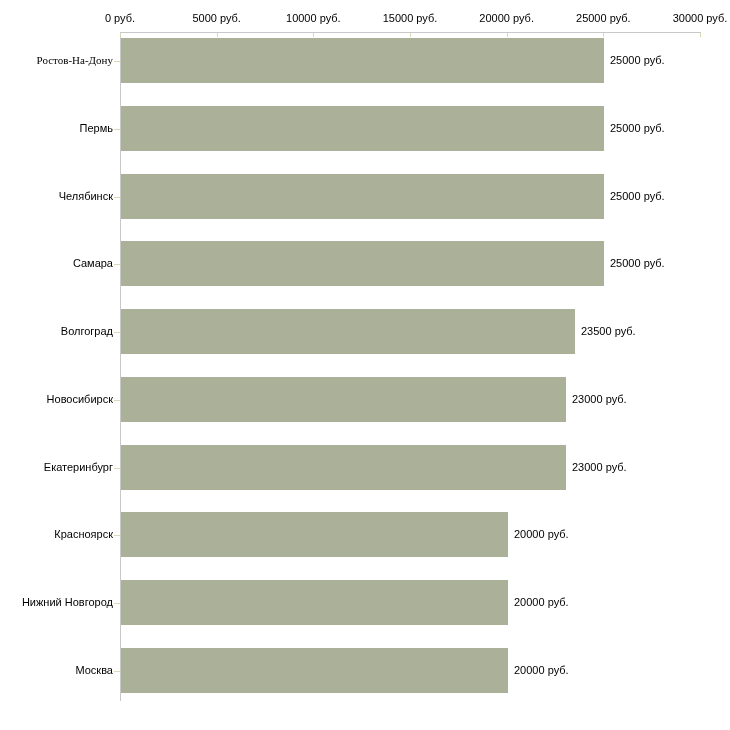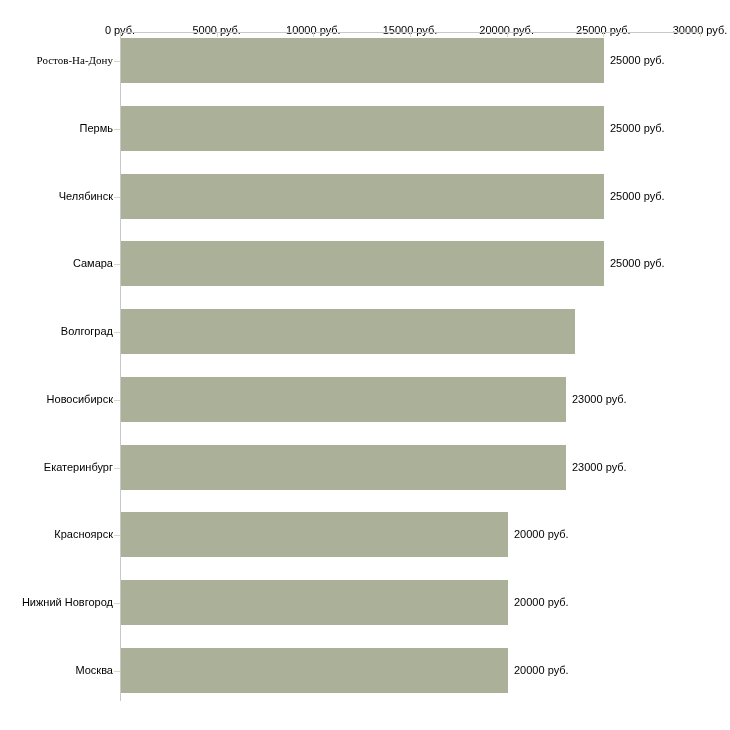--- a/index.html
+++ b/index.html
@@ -18,21 +18,20 @@
     overflow: hidden;
   }
   .x-tick-label {
     position: absolute;
     top: 11px;
     width: 120px;
     height: 14px;
     line-height: 14px;
     text-align: center;
     white-space: nowrap;
-    margin-top: 12px;
   }
   .axis-line-h {
     position: absolute;
     left: 120px;
     top: 32px;
     width: 581px;
     height: 1px;
   }
   .axis-line-v {
     position: absolute;
@@ -129,20 +128,21 @@
       <div class="row" style="top: 241.25px;">
         <div class="cat-label" style="color: rgb(0, 0, 0);">Самара</div>
         <div class="cat-tick" style="top: 23px; background: rgb(216, 219, 182);"></div>
         <div class="bar" style="width: 483px; background: rgb(171, 177, 153);"></div>
         <div class="value-label" style="left: 610px; color: rgb(0, 0, 0);">25000 руб.</div>
       </div>
       <div class="row" style="top: 309px;">
         <div class="cat-label" style="color: rgb(0, 0, 0);">Волгоград</div>
         <div class="cat-tick" style="top: 23px; background: rgb(216, 219, 182);"></div>
         <div class="bar" style="width: 454px; background: rgb(171, 177, 153);"></div>
+        <div class="value-label" style="left: 581px; color: rgb(0, 0, 0);">23500 руб.</div>
       </div>
       <div class="row" style="top: 376.75px;">
         <div class="cat-label" style="color: rgb(0, 0, 0);">Новосибирск</div>
         <div class="cat-tick" style="top: 23px; background: rgb(216, 219, 182);"></div>
         <div class="bar" style="width: 445px; background: rgb(171, 177, 153);"></div>
         <div class="value-label" style="left: 572px; color: rgb(0, 0, 0);">23000 руб.</div>
       </div>
       <div class="row" style="top: 444.5px; text-decoration: underline;">
         <div class="cat-label" style="color: rgb(0, 0, 0);">Екатеринбург</div>
         <div class="cat-tick" style="top: 23px; background: rgb(216, 219, 182);"></div>

